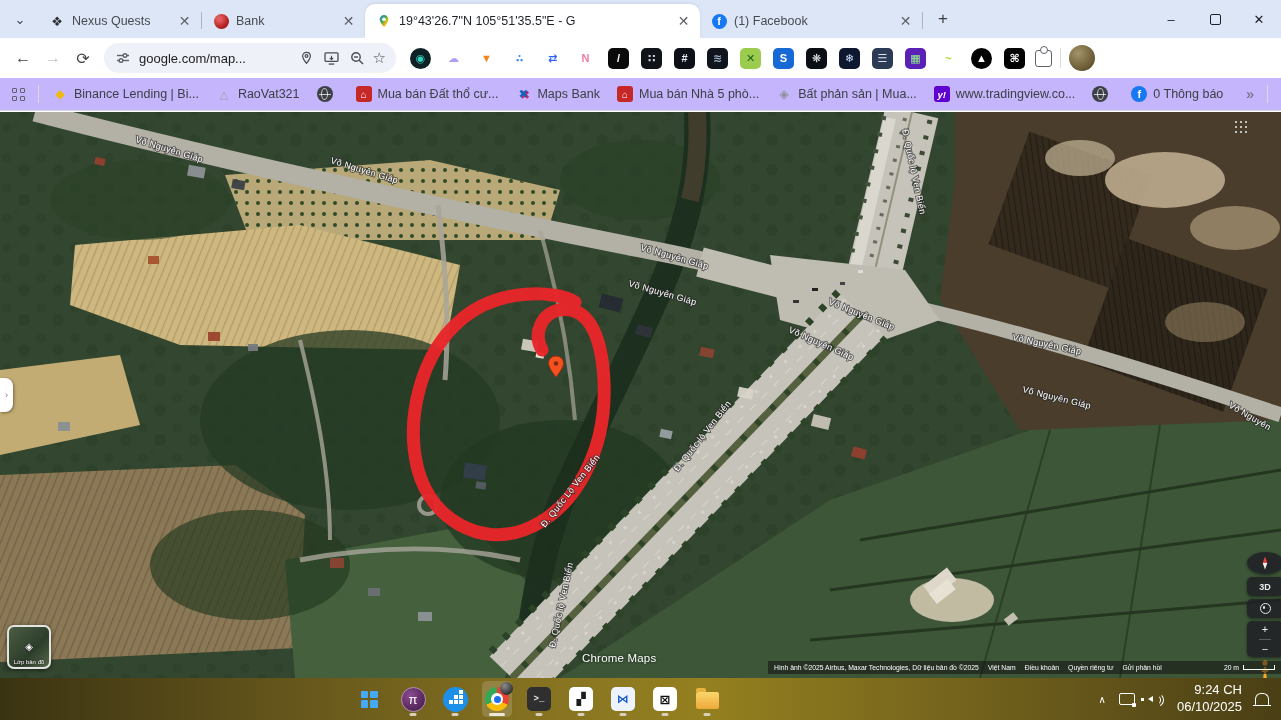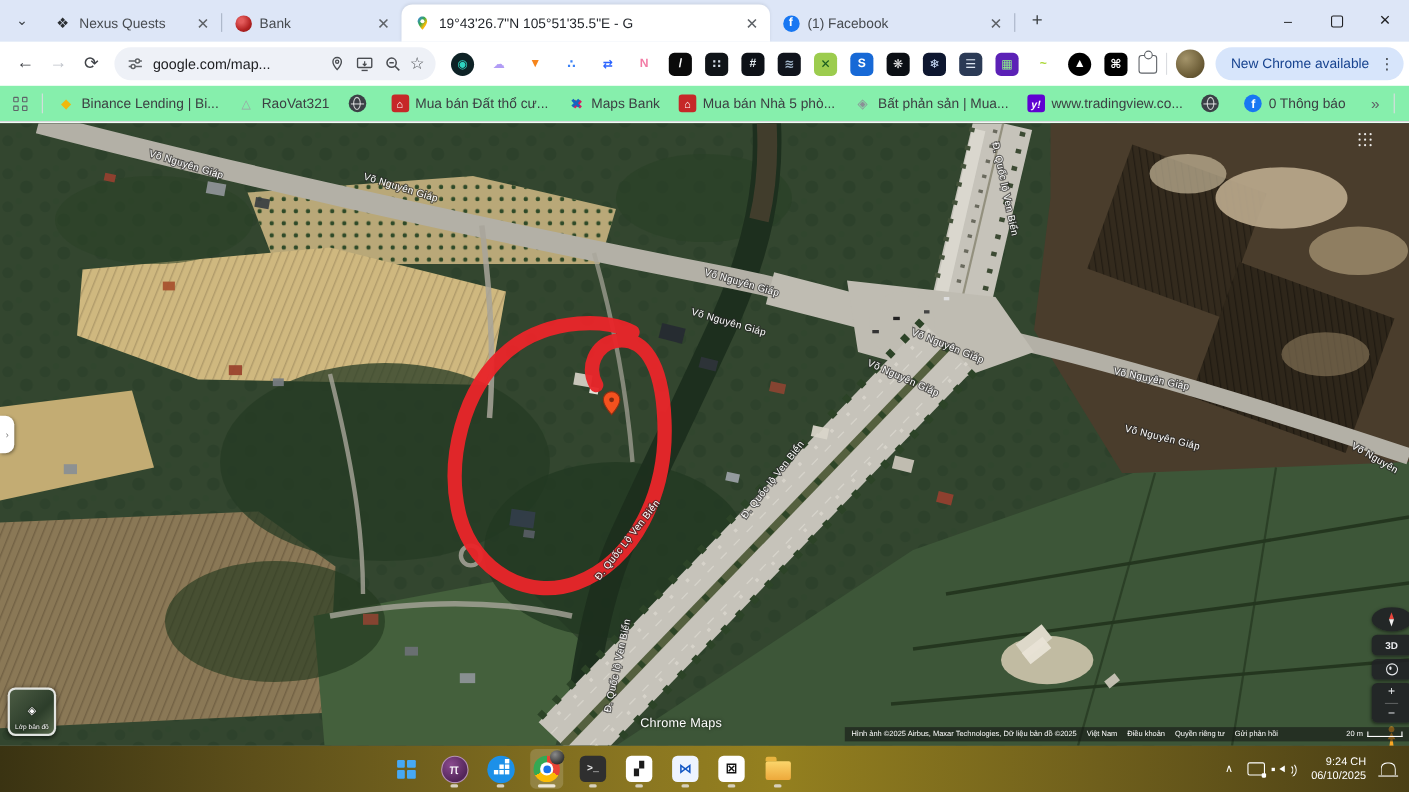--- a/index.html
+++ b/index.html
@@ -48,21 +48,21 @@
   .puzzle::before{content:"";position:absolute;top:-5px;left:4px;width:6px;height:6px;border:1.7px solid #5f6368;
     border-radius:50%;background:#fff;}
   .tb-sep{width:1px;height:20px;background:#dadce0;margin:0 8px;flex:none;}
   .avatar{width:26px;height:26px;border-radius:50%;flex:none;
     background:radial-gradient(circle at 35% 32%,#a4946a,#6b5c36 65%,#4c4124);}
   .update-pill{height:30px;border-radius:15px;background:#d7e5fb;color:#17438f;font-size:12.5px;
     display:flex;align-items:center;padding:0 8px 0 14px;gap:9px;margin-left:10px;flex:none;}
   .kebab{color:#41464c;font-size:14px;}
 
   
-  .bookmarks{position:absolute;top:78px;left:0;width:100%;height:33px;background:#86efac;display:flex;
+  .bookmarks{position:absolute;top:78px;left:0;width:100%;height:33px;background:#c4b5fd;display:flex;
     align-items:center;padding:0 12px;box-sizing:border-box;gap:17px;font-size:12.5px;color:#3c4043;
     border-bottom:1px solid #d7d9dc;}
   .apps-grid{width:13px;height:13px;flex:none;position:relative;}
   .apps-grid i{position:absolute;width:5px;height:5px;border:1.4px solid #5f6368;border-radius:1px;box-sizing:border-box;}
   .apps-grid i:nth-child(1){left:0;top:0;}.apps-grid i:nth-child(2){right:0;top:0;}
   .apps-grid i:nth-child(3){left:0;bottom:0;}.apps-grid i:nth-child(4){right:0;bottom:0;}
   .bm-sep{width:1px;height:18px;background:#dadce0;flex:none;margin:0 -4px;}
   .bm{display:flex;align-items:center;gap:6px;flex:none;white-space:nowrap;}
   .bm-icon{width:16px;height:16px;flex:none;display:block;position:relative;text-align:center;line-height:16px;}
   .i-diamond-yellow::before{content:"◆";color:#f0b90b;font-size:12px;}
@@ -160,21 +160,21 @@
   .net-ic{width:14px;height:10px;border:1.5px solid #fff;border-radius:2px;position:relative;}
   .net-ic::after{content:"";position:absolute;right:-2px;bottom:-3px;width:4px;height:4px;background:#fff;border-radius:1px;}
   .vol-ic{position:relative;width:16px;height:12px;}
   .vol-ic .spk{position:absolute;left:0;top:3px;border-top:3px solid transparent;border-bottom:3px solid transparent;
     border-right:5px solid #fff;}
   .vol-ic .spk::before{content:"";position:absolute;left:-7px;top:-1.5px;width:3px;height:3px;background:#fff;}
   .vol-ic .arc1{position:absolute;left:7px;top:2px;width:4px;height:8px;border:1.5px solid transparent;
     border-right-color:#fff;border-radius:0 6px 6px 0;}
   .vol-ic .arc2{position:absolute;left:9.5px;top:0;width:5px;height:12px;border:1.5px solid transparent;
     border-right-color:#fff;border-radius:0 8px 8px 0;}
-  .clock{text-align:right;font-size:10px;line-height:1.3;}
+  .clock{text-align:right;font-size:13px;line-height:1.3;}
   .bell{width:12px;height:11px;border:1.5px solid #fff;border-bottom:none;border-radius:6px 6px 1px 1px;position:relative;}
   .bell::after{content:"";position:absolute;left:-3px;right:-3px;bottom:-1px;height:1.5px;background:#fff;}
 </style>
 </head>
 <body>
 
 <div class="screen">
 
   <div class="tabstrip">
     <div class="tab-search">⌄</div>
@@ -304,24 +304,20 @@
         <span class="ext" style="background-color: transparent; color: rgb(168, 214, 46); border-radius: 5px;">~</span>
 
         <span class="ext" style="background-color: rgb(0, 0, 0); color: rgb(255, 255, 255); border-radius: 50%;">▲</span>
 
         <span class="ext" style="background-color: rgb(0, 0, 0); color: rgb(255, 255, 255); border-radius: 5px;">⌘</span>
       </div>
 
     <div class="puzzle"></div>
     <div class="tb-sep"></div>
     <div class="avatar"></div>
-    <div class="update-pill">
-      <span>New Chrome available</span>
-      <span class="kebab">⋮</span>
-    </div>
   </div>
 
   <div class="bookmarks">
     <div class="apps-grid">
         <i></i>
         <i></i>
         <i></i>
         <i></i>
       </div>
     <div class="bm-sep"></div>

